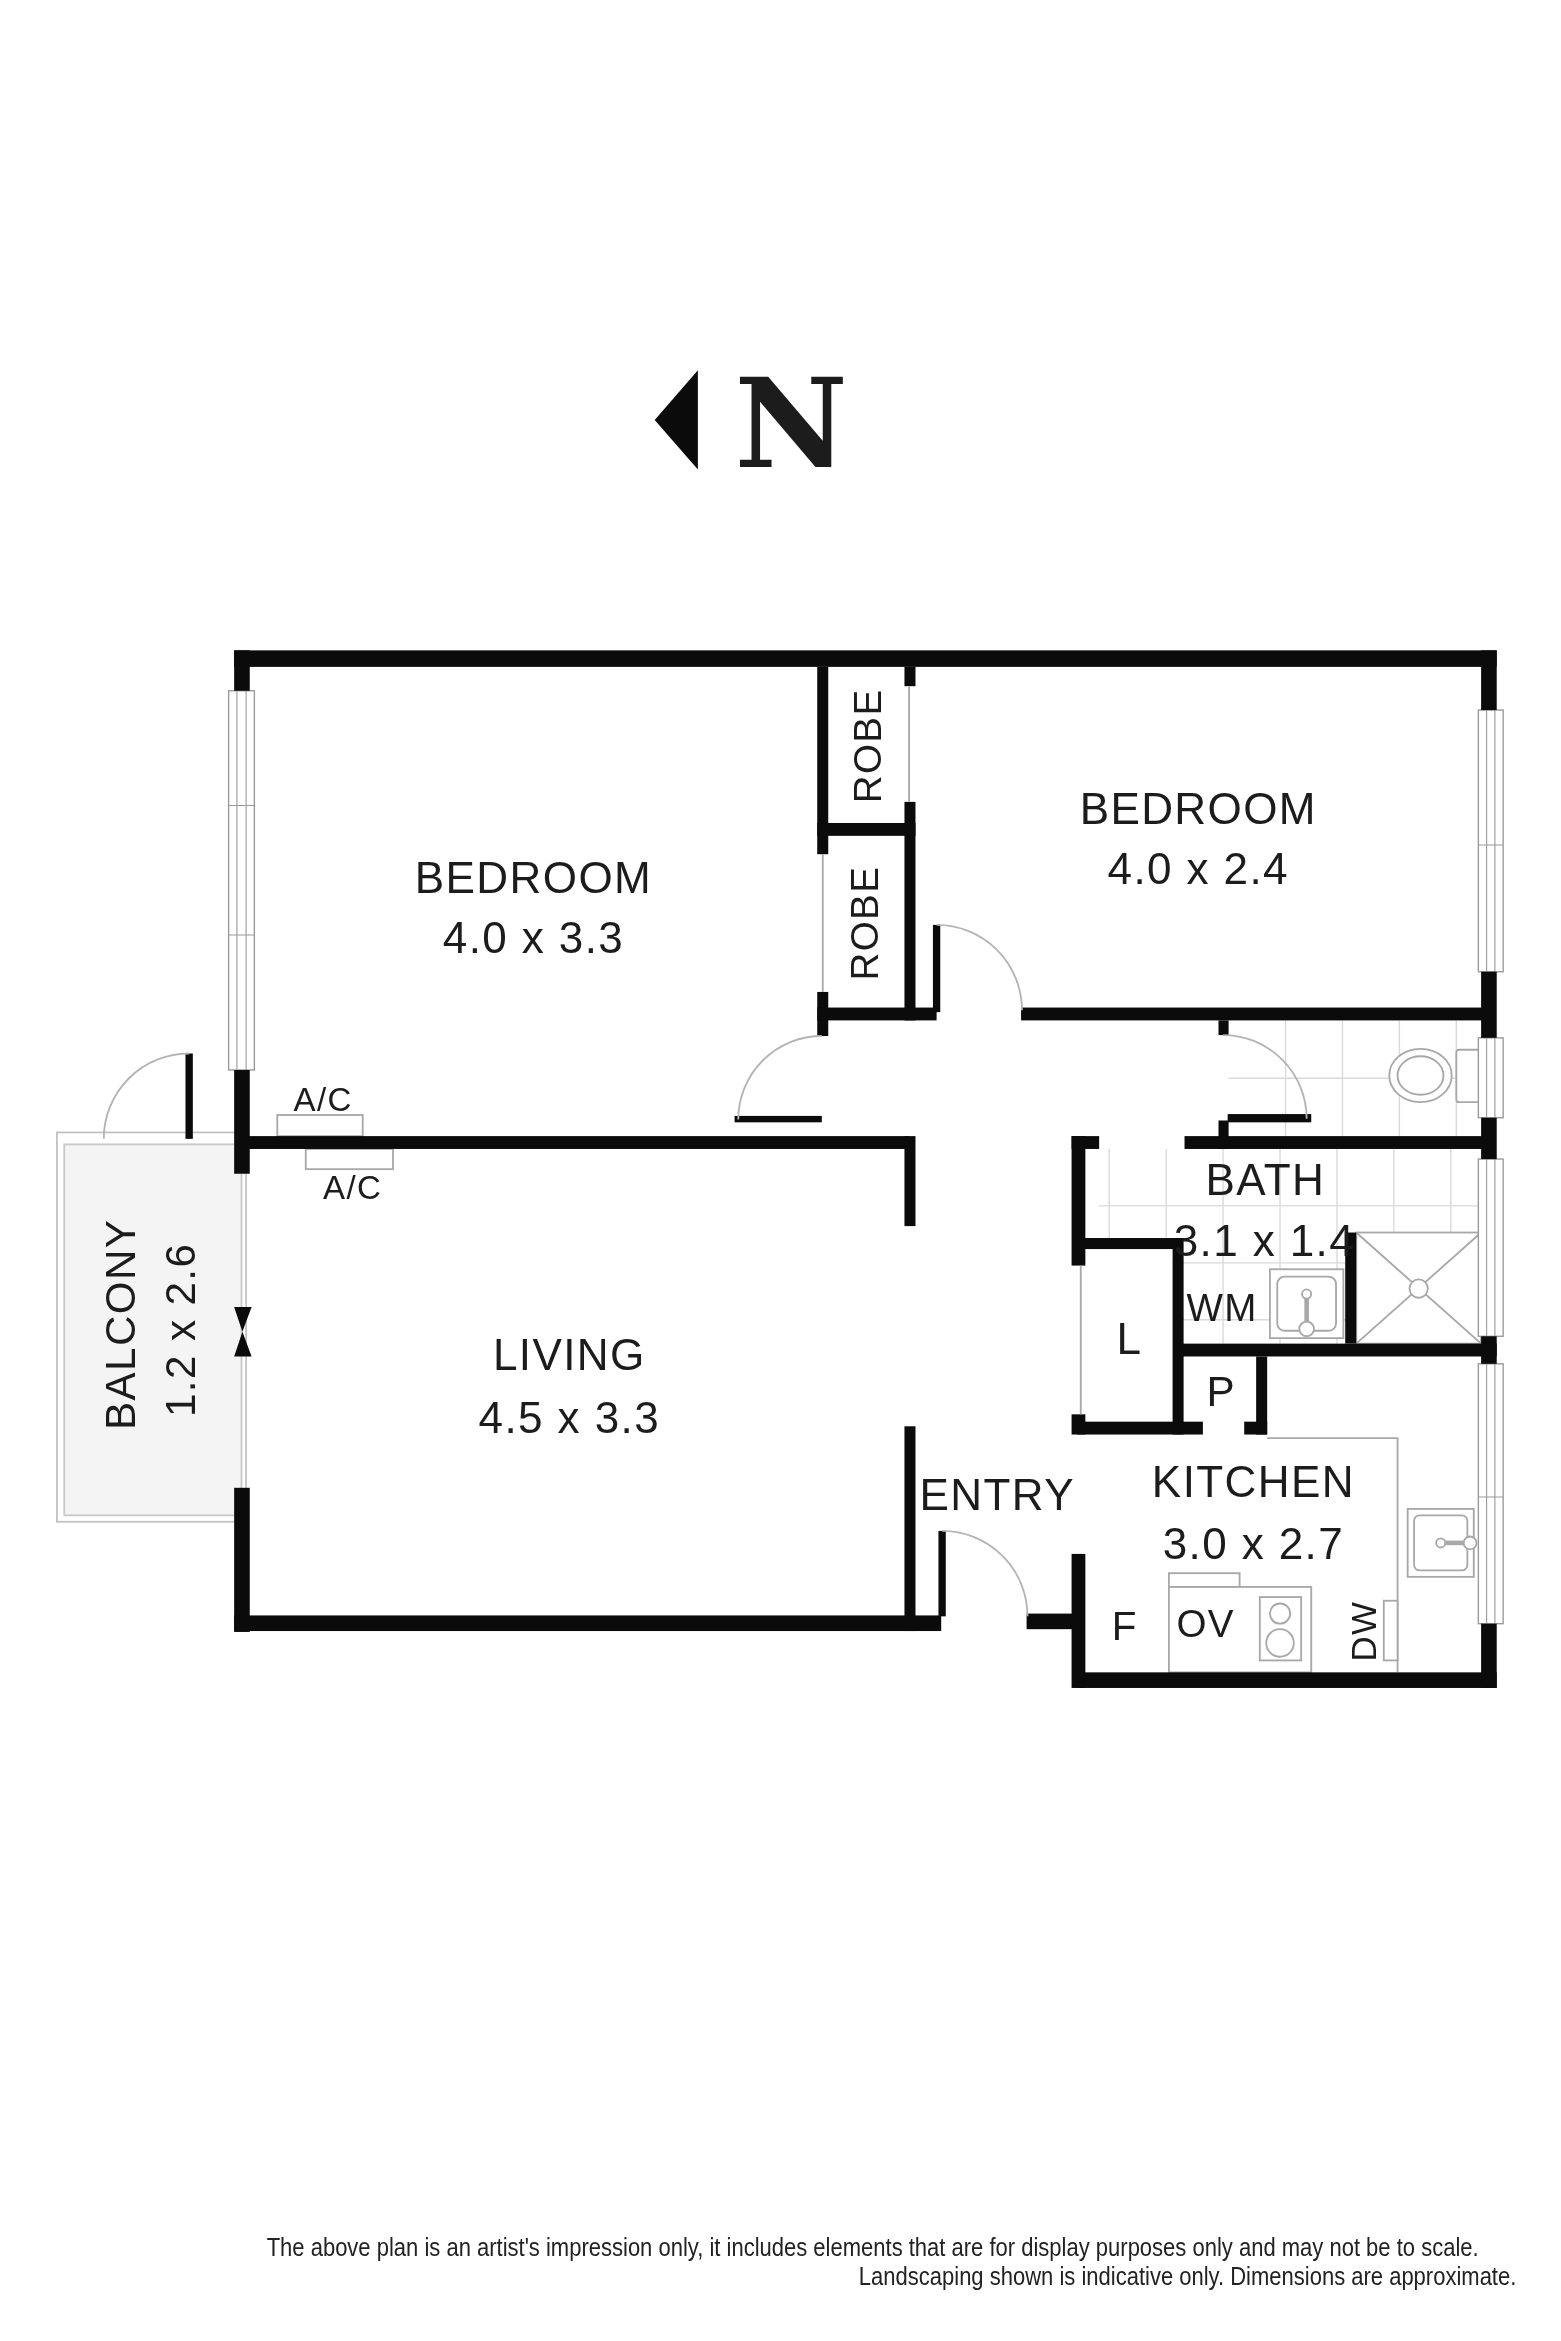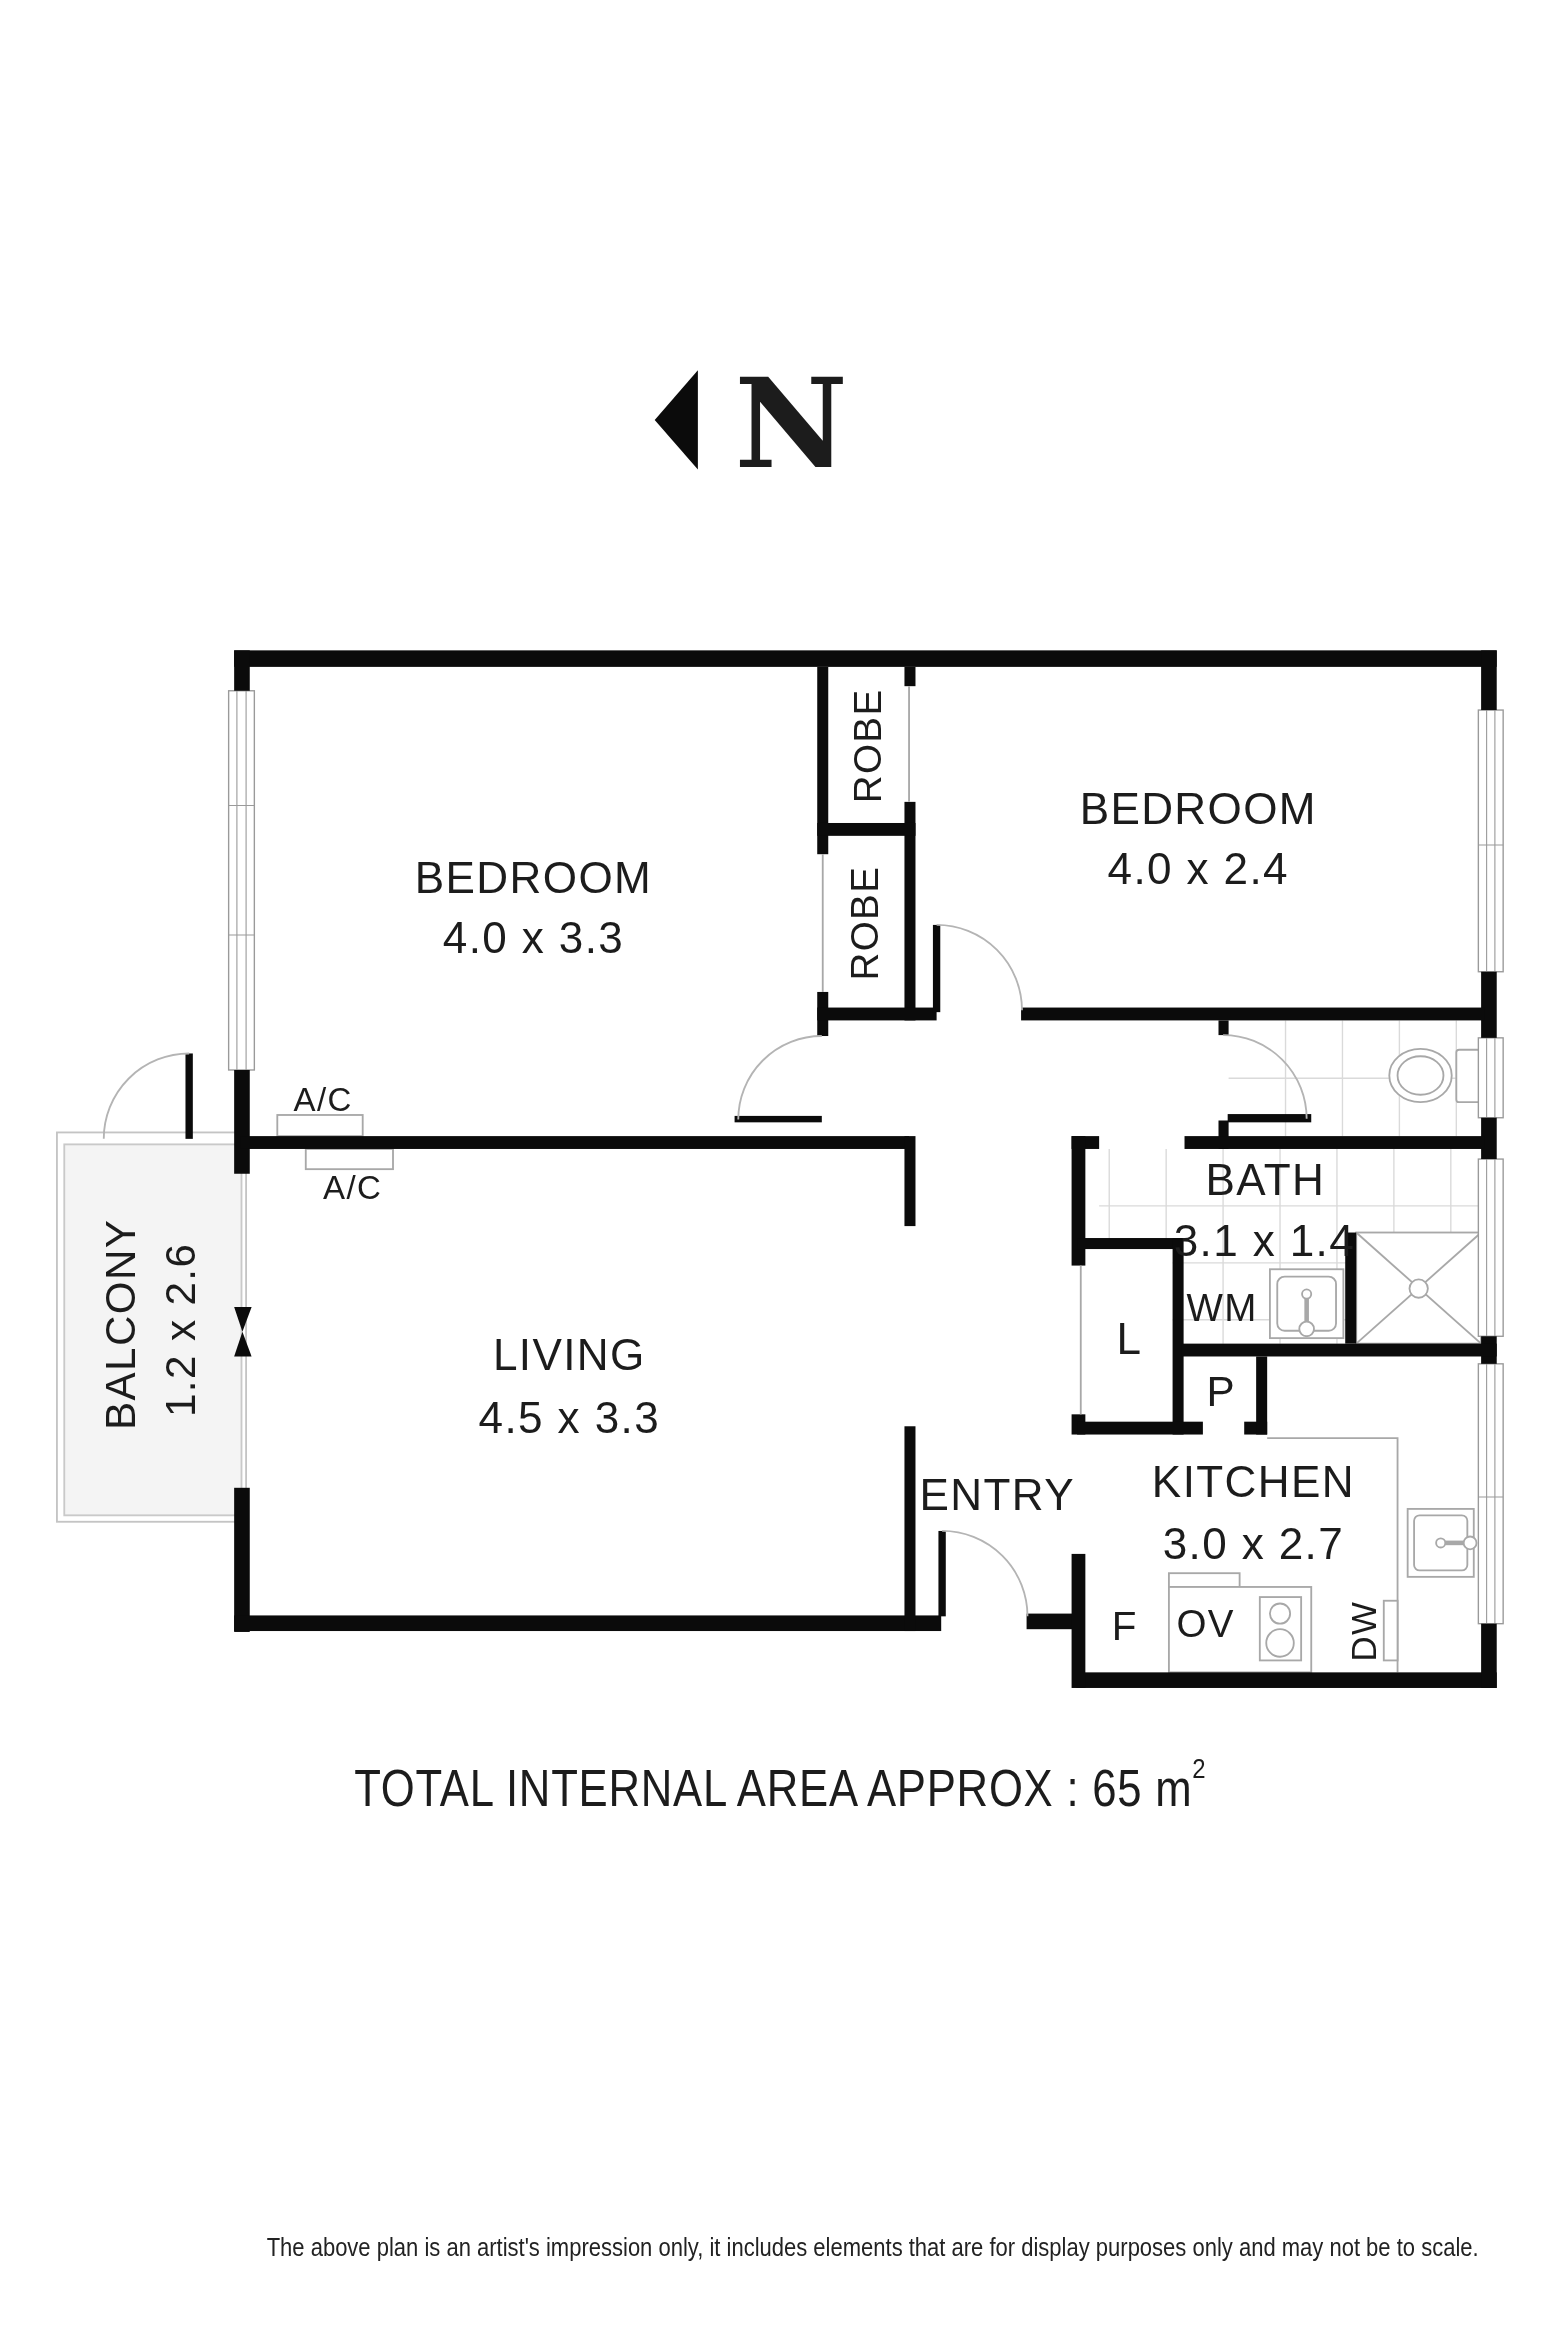--- a/index.html
+++ b/index.html
@@ -206,21 +206,21 @@
   <text x="1230" y="1474" text-anchor="middle" class="lbl f48">L</text>
   <text x="1330" y="1531" text-anchor="middle" class="lbl f46">P</text>
   <text x="1086" y="1644" text-anchor="middle" class="lbl f48">ENTRY</text>
   <text x="1365" y="1630" text-anchor="middle" class="lbl f48">KITCHEN</text>
   <text x="1365" y="1698" text-anchor="middle" class="lbl f48">3.0 x 2.7</text>
   <text x="1225" y="1786" text-anchor="middle" class="lbl f44">F</text>
   <text x="1313" y="1783" text-anchor="middle" class="lbl f42">OV</text>
   <text transform="translate(1498,1776) rotate(-90)" text-anchor="middle" class="lbl f38">DW</text>
 </svg>
 
-<div class="summary">
-  <span class="squeeze"><span>TOTAL INTERNAL AREA APPROX : 65 m</span><sup>2</sup></span>
-</div>
 
 <div class="disclaimer dl1">
   <span class="squeeze">The above plan is an artist's impression only, it includes elements that are for display purposes only and may not be to scale.</span>
 </div>
+<div class="disclaimer dl2">
+  <span class="squeeze">Landscaping shown is indicative only. Dimensions are approximate.</span>
 </div>
+</div>
 
 
 </body></html>

